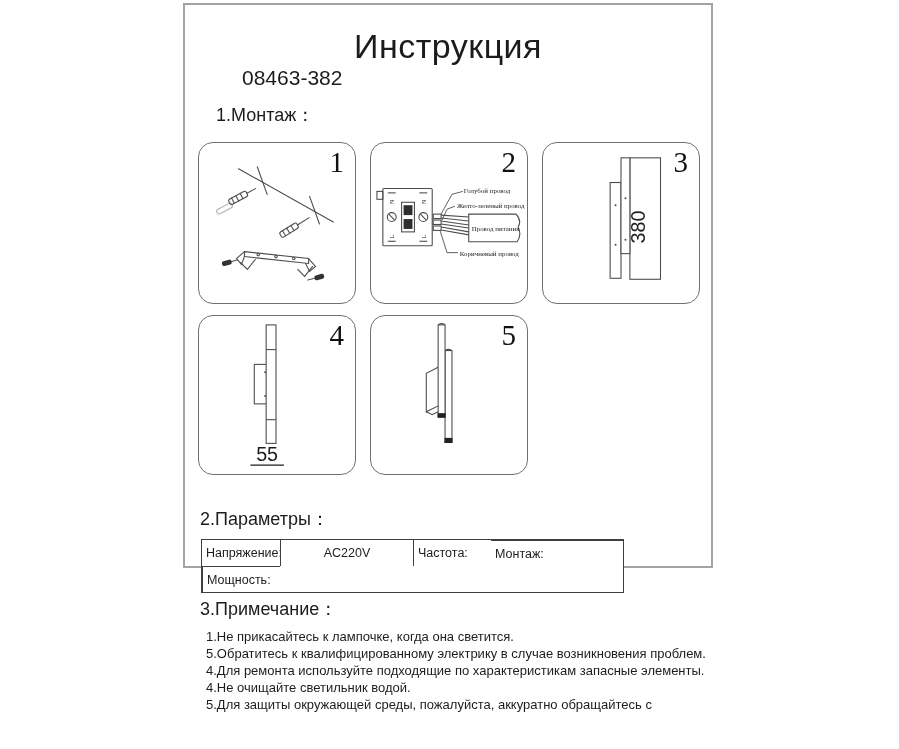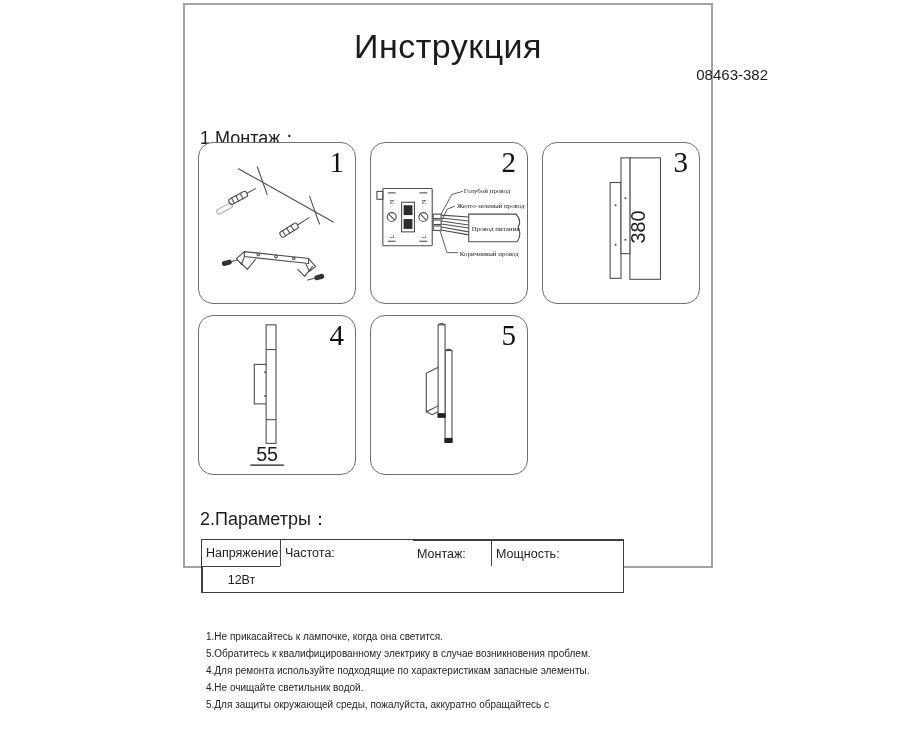--- a/index.html
+++ b/index.html
@@ -10,25 +10,25 @@
   }
   .page{
     position:absolute;left:183px;top:3px;width:530px;height:565px;
     background:#fff;border:2px solid #a3a3a3;box-sizing:border-box;
   }
   .title{
     position:absolute;top:22px;left:0;width:100%;text-align:center;
     font-size:34px;color:#1c1c1c;letter-spacing:0.5px;
   }
   .model{
-    position:absolute;top:61px;left:57px;width:100%;text-align:right;
-    font-size:15px;color:#1c1c1c;
+    position:absolute;top:61px;left:57px;width:100%;text-align:left;
+    font-size:21px;color:#1c1c1c;
   }
   .heading{position:absolute;left:15px;font-size:18px;color:#1c1c1c;}
-  .h-montage{top:121px;}
+  .h-montage{top:98px;margin-left:16px;}
   .h-params{top:502px;}
   .h-notes{top:592px;}
 
   .panel{
     position:absolute;width:158px;height:162px;background:#fff;
     border:1.5px solid #6f6f6f;border-radius:15px;box-sizing:border-box;
   }
   .p1{left:13px;top:137px}
   .p2{left:185px;top:137px}
   .p3{left:357px;top:137px}
@@ -50,21 +50,21 @@
     display:flex;align-items:center;box-sizing:border-box;
     border-left:1.5px solid #3f3f3f;border-top:1.5px solid #3f3f3f;
     padding:0 4px;white-space:nowrap;
   }
   .cell.c0{border-left:none}
   .cell.r0{border-top:none}
   .cell.val{justify-content:center}
 
   .notes{
     position:absolute;left:21px;top:623px;width:505px;
-    font-size:10px;line-height:17px;color:#1d1d1d;
+    font-size:13px;line-height:17px;color:#1d1d1d;
   }
   .note{white-space:nowrap;}
   .note.cont{padding-left:14px;}
 </style>
 </head>
 <body>
 
 <div class="page">
 
   <div class="title">Инструкция</div>
@@ -207,26 +207,27 @@
         <path d="M75,35 q3.5,-2.5 7,0" fill="none"></path>
       </g>
     </svg>
     <div class="num">5</div>
   </div>
 
   <div class="heading h-params">2.Параметры：</div>
 
   <div class="ptable">
     <div class="cell c0 r0">Напряжение:</div>
+    <div class="cell r0 val">AC220V</div>
     <div class="cell r0">Частота:</div>
     <div class="cell c0">Монтаж:</div>
     <div class="cell">Мощность:</div>
-    <div class="cell val">12Вт</div>
-  </div>
-
+  </div>
+
+  <div class="heading h-notes">3.Примечание：</div>
 
   <div class="notes">
     <div class="note">1.Не прикасайтесь к лампочке, когда она светится.</div>
     <div class="note">5.Обратитесь к квалифицированному электрику в случае возникновения проблем.</div>
     <div class="note">4.Для ремонта используйте подходящие по характеристикам запасные элементы.</div>
     <div class="note">4.Не очищайте светильник водой.</div>
     <div class="note">5.Для защиты окружающей среды, пожалуйста, аккуратно обращайтесь с</div>
   </div>
 
 </div>

